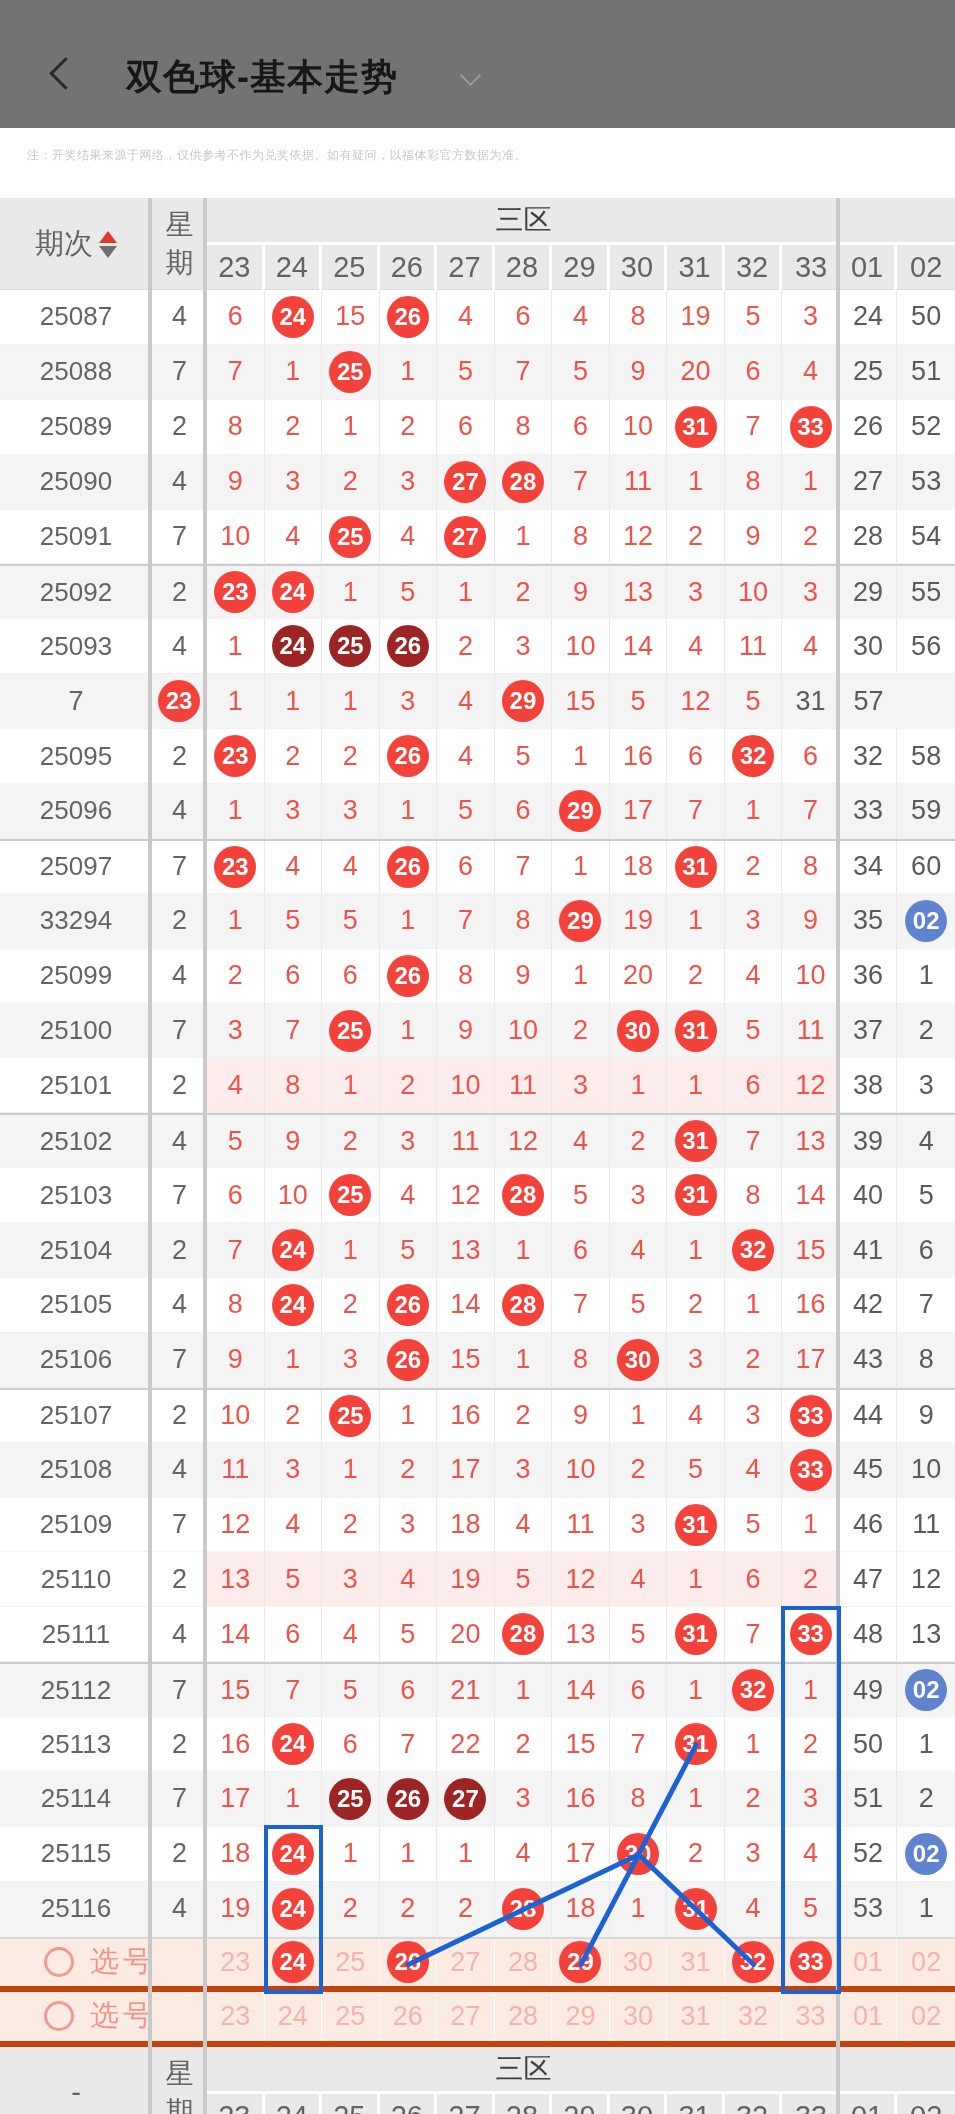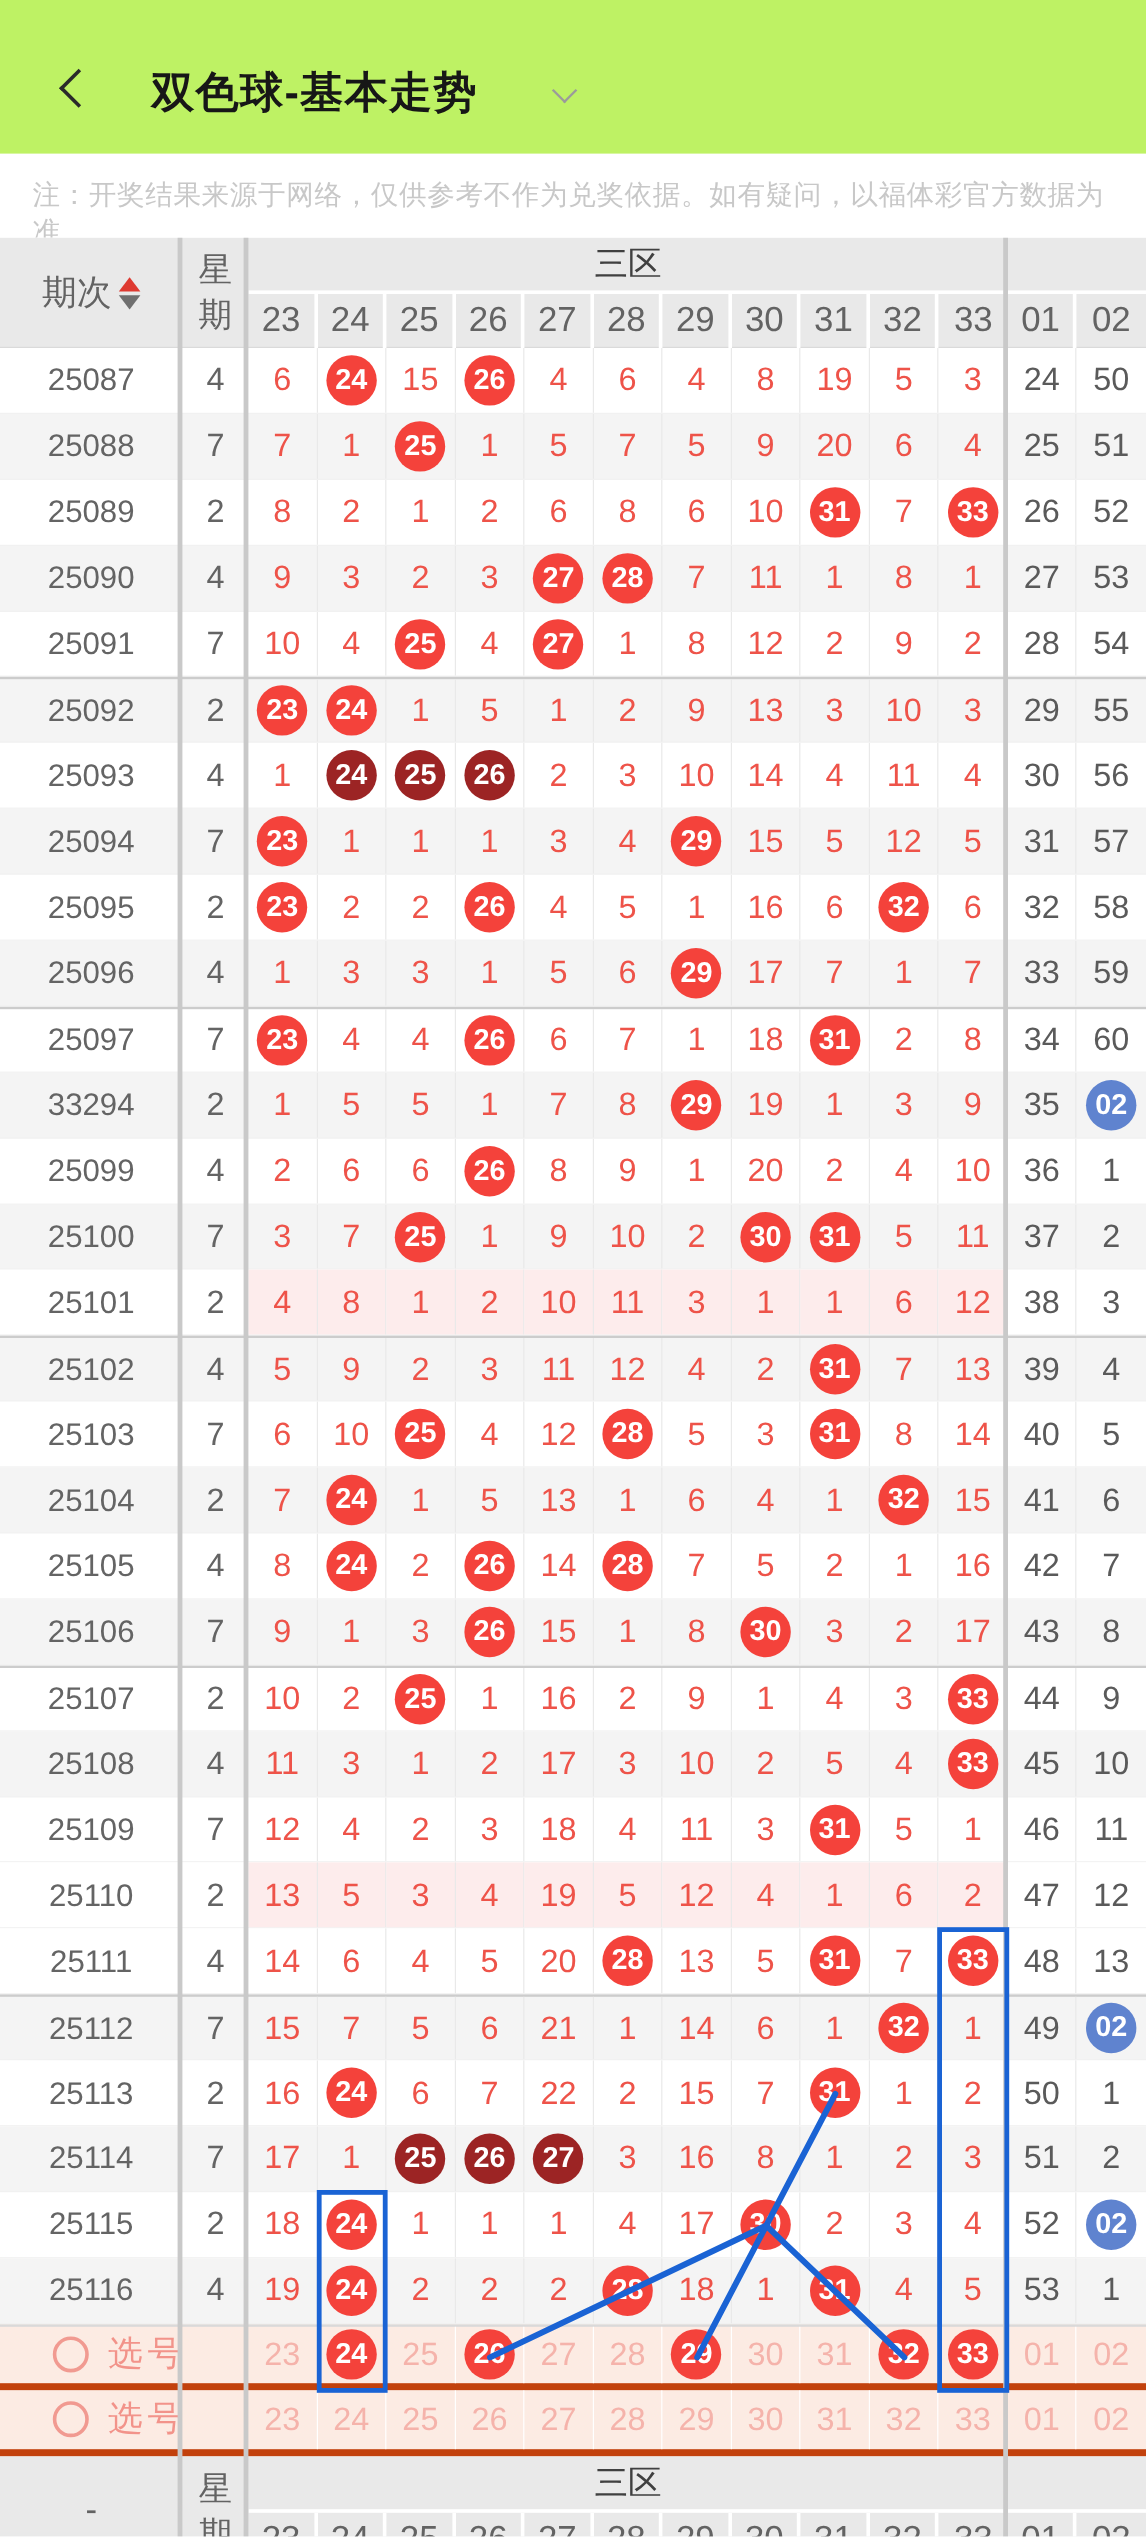--- a/index.html
+++ b/index.html
@@ -1,28 +1,28 @@
 <!DOCTYPE html>
 <html><head>
 <meta charset="utf-8">
 <style>
   html,body{margin:0;padding:0;background:#fff;}
   .app{position:relative;width:955px;height:2114px;background:#fff;overflow:hidden;
        font-family:"Liberation Sans","DejaVu Sans",sans-serif;}
   
-  .nav{position:absolute;top:0;left:0;width:955px;height:128px;background:#bef264;}
+  .nav{position:absolute;top:0;left:0;width:955px;height:128px;background:#737373;}
   .back-btn{position:absolute;left:46px;top:57px;width:34px;height:34px;cursor:pointer;}
   .back-btn i{position:absolute;left:8px;top:5px;display:block;width:20px;height:20px;
       border-left:3.5px solid #2a2a2a;border-bottom:3.5px solid #2a2a2a;transform:rotate(45deg);}
   .nav-title{position:absolute;left:126px;top:53px;font-size:36px;font-weight:bold;color:#171717;letter-spacing:1px;}
   .nav-caret{position:absolute;left:458px;top:64px;width:26px;height:26px;cursor:pointer;}
   .nav-caret i{position:absolute;left:5px;top:4px;display:block;width:13px;height:13px;
       border-left:2.5px solid #9b9b9b;border-bottom:2.5px solid #9b9b9b;transform:rotate(-45deg);}
   
-  .notice{position:absolute;left:27px;top:147px;width:910px;font-size:23px;color:#c8c8c8;letter-spacing:.5px;}
+  .notice{position:absolute;left:27px;top:147px;width:910px;font-size:12px;color:#c8c8c8;letter-spacing:.5px;}
   
   .chart{position:absolute;left:0;top:198px;width:955px;height:1916px;overflow:hidden;background:#fff;}
   .grid-row{display:grid;grid-template-columns:152px 55px repeat(13,57.538px);box-sizing:border-box;}
   
   .hdr{background:#e9e9e9;border-bottom:1px solid #dadada;
        grid-template-rows:47px 45px;height:92px;}
   .h-period{grid-row:1/3;grid-column:1;display:flex;align-items:center;justify-content:center;
        font-size:29px;color:#636363;cursor:pointer;}
   .sort{display:inline-flex;flex-direction:column;margin-left:6px;row-gap:3px;}
   .tri-up{width:0;height:0;border-left:9px solid transparent;border-right:9px solid transparent;border-bottom:12px solid #de3a31;}
@@ -409,21 +409,20 @@
           <span class="miss">4</span>
         </div>
         <div class="cell countcol">
           <span class="count">30</span>
         </div>
         <div class="cell countcol last">
           <span class="count">56</span>
         </div>
       </div>
       <div class="grid-row row alt">
-        <div class="cell p-cell">25094</div>
         <div class="cell w-cell">7</div>
         <div class="cell ballcol">
           <span class="ball ball-red">23</span>
         </div>
         <div class="cell ballcol">
           <span class="miss">1</span>
         </div>
         <div class="cell ballcol">
           <span class="miss">1</span>
         </div>

